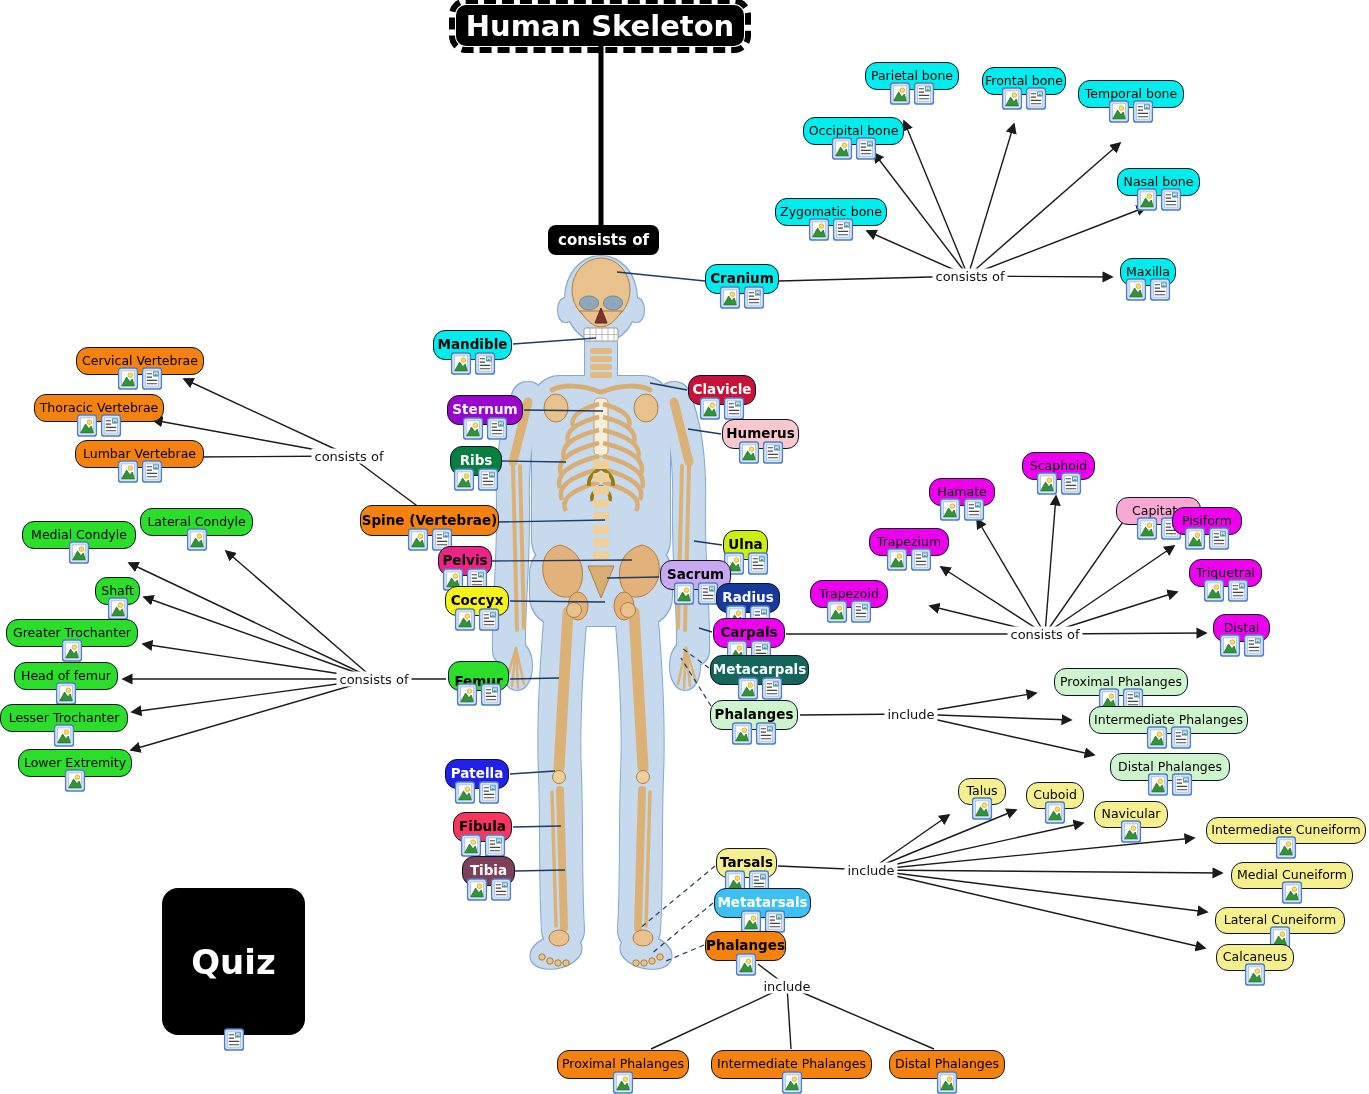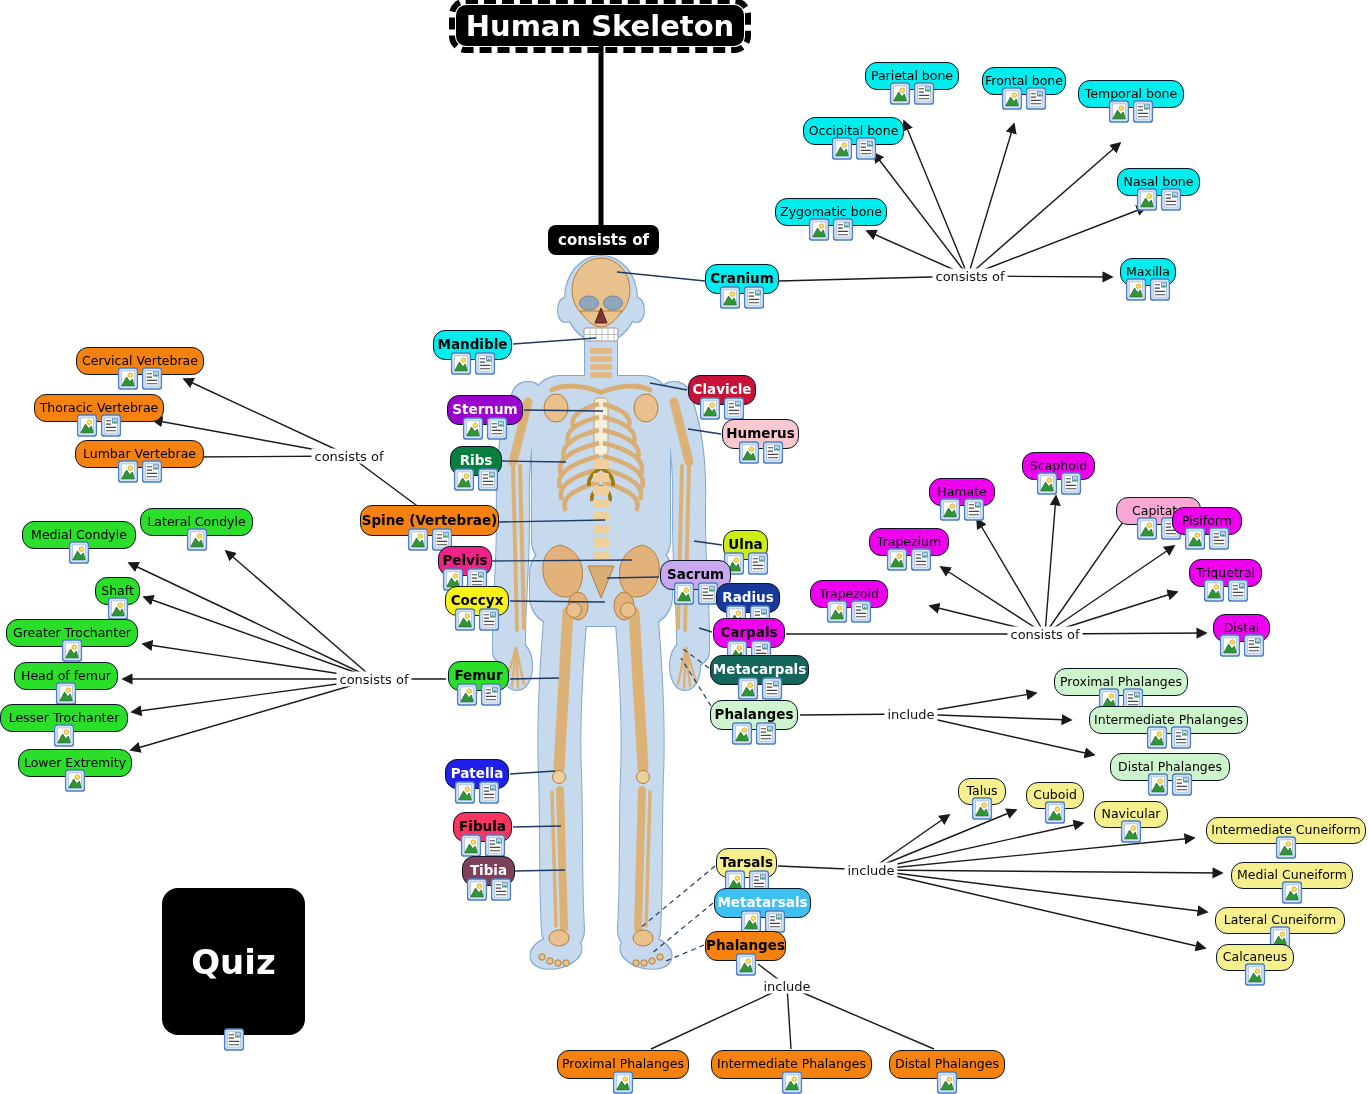--- a/index.html
+++ b/index.html
@@ -588,21 +588,21 @@
         <span>Coccyx</span>
         <div class="icons">
           <svg class="res-icon">
             <use href="#icon-image"></use>
           </svg>
           <svg class="res-icon">
             <use href="#icon-note"></use>
           </svg>
         </div>
       </div>
-      <div class="node bold" style="left: 448px; top: 661px; width: 61px; height: 30px; background: rgb(42, 222, 42); color: rgb(0, 0, 0);">
+      <div class="node bold" style="left: 448px; top: 661px; width: 61px; height: 30px; background: rgb(42, 222, 42); color: rgb(0, 0, 0); align-items: flex-end;">
         <span>Femur</span>
         <div class="icons">
           <svg class="res-icon">
             <use href="#icon-image"></use>
           </svg>
           <svg class="res-icon">
             <use href="#icon-note"></use>
           </svg>
         </div>
       </div>

